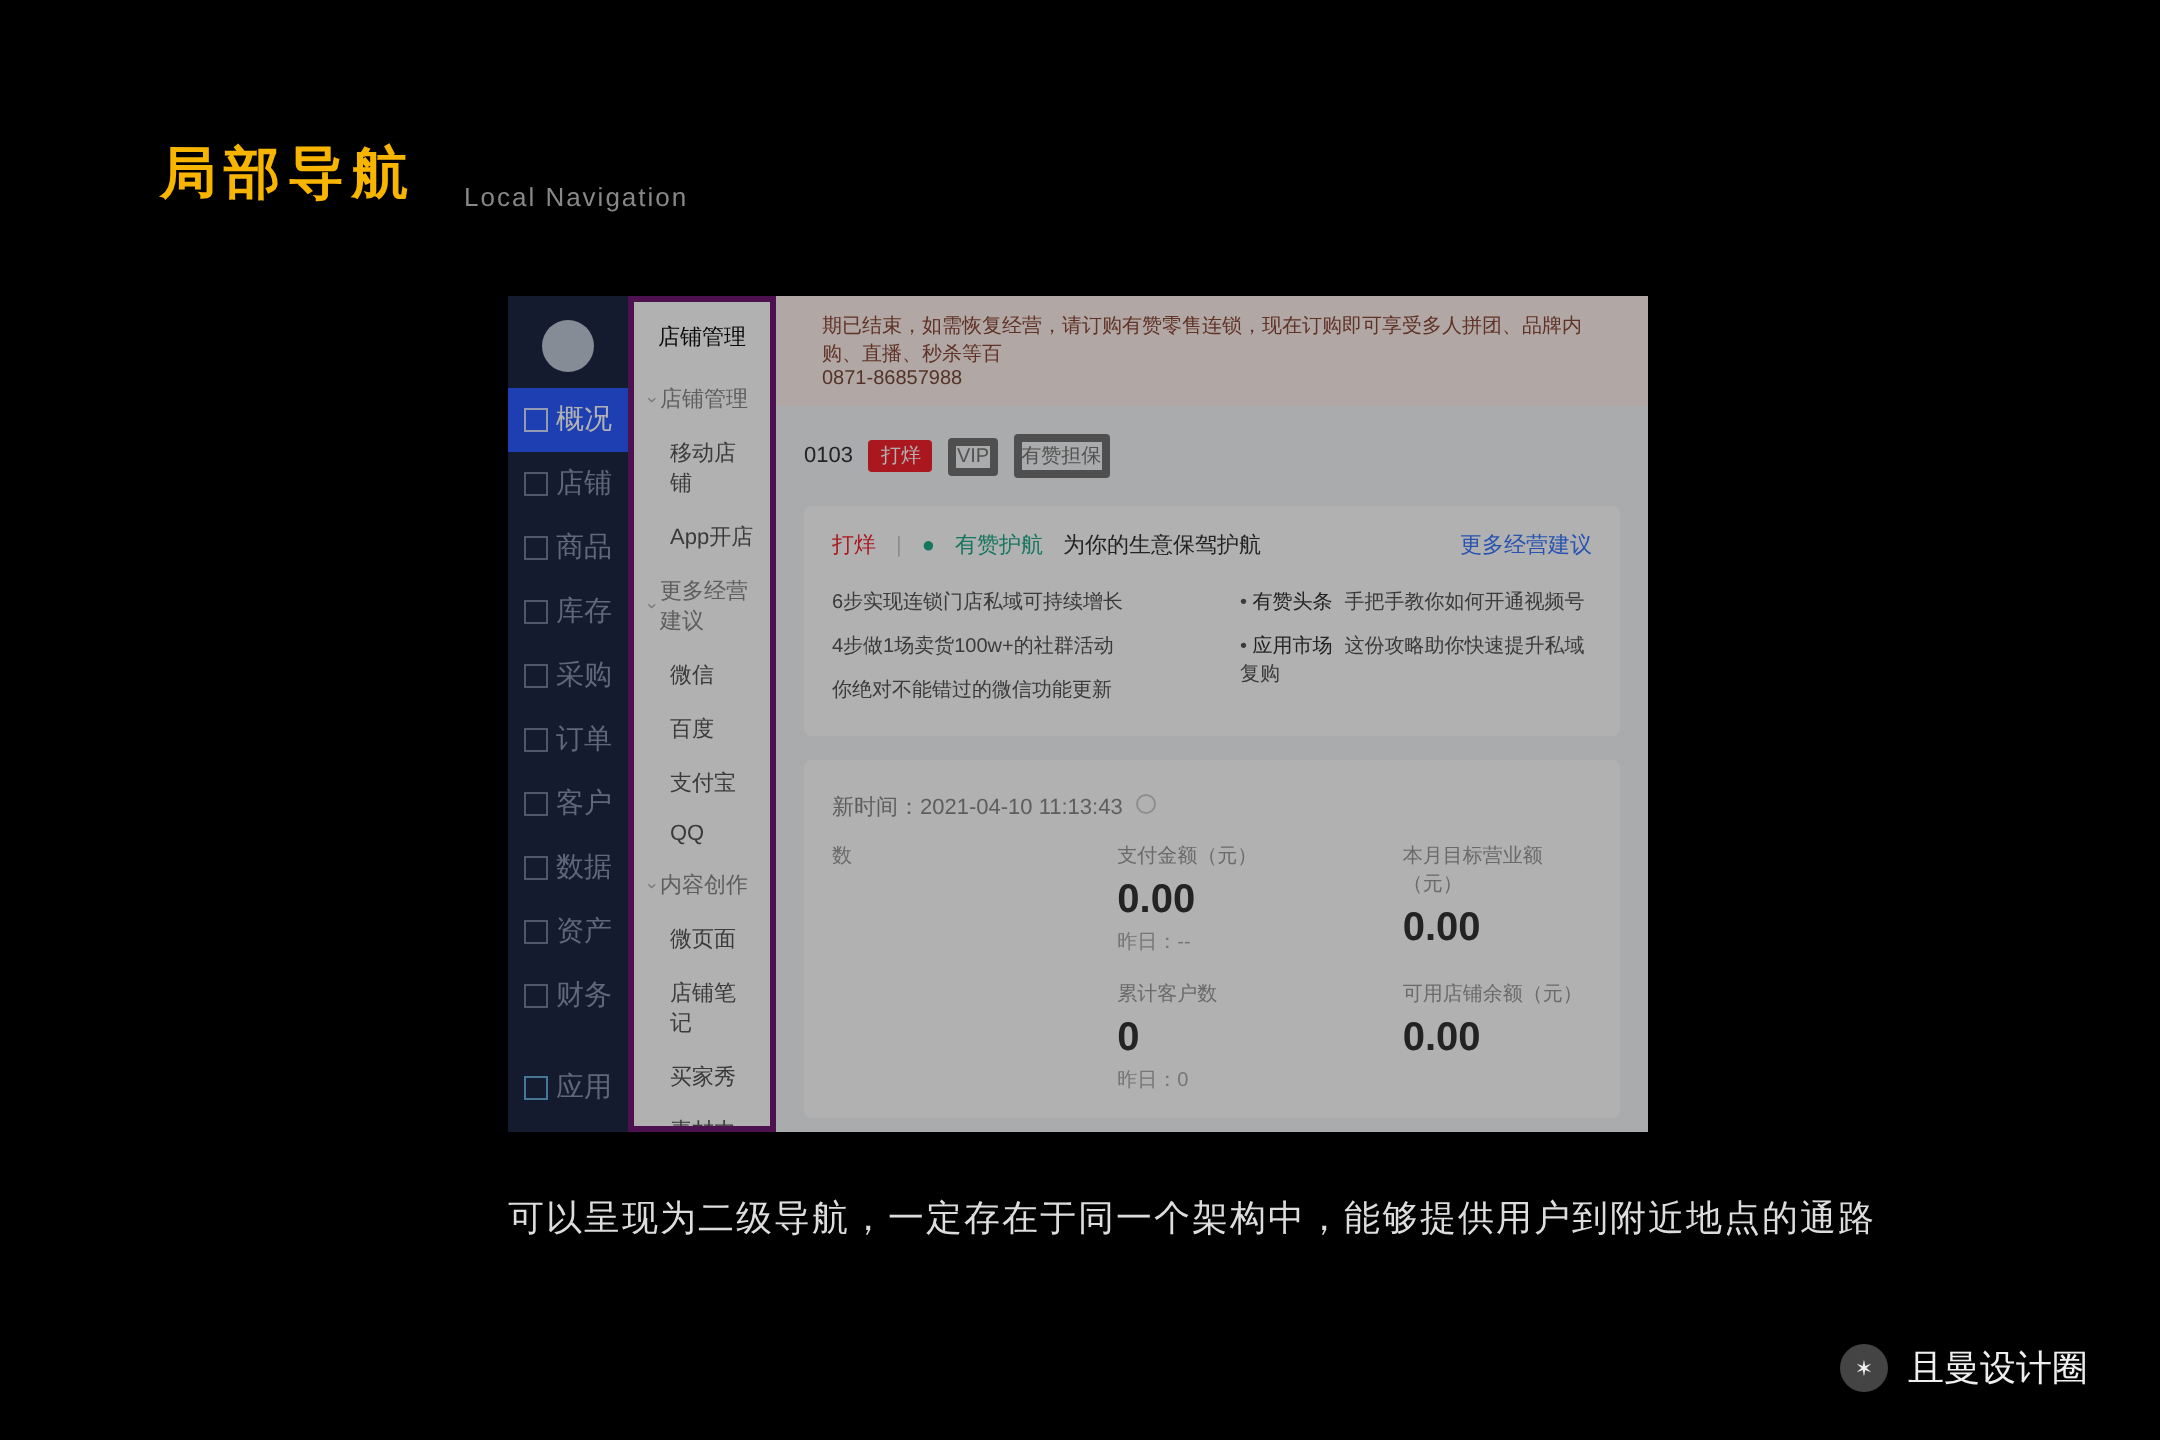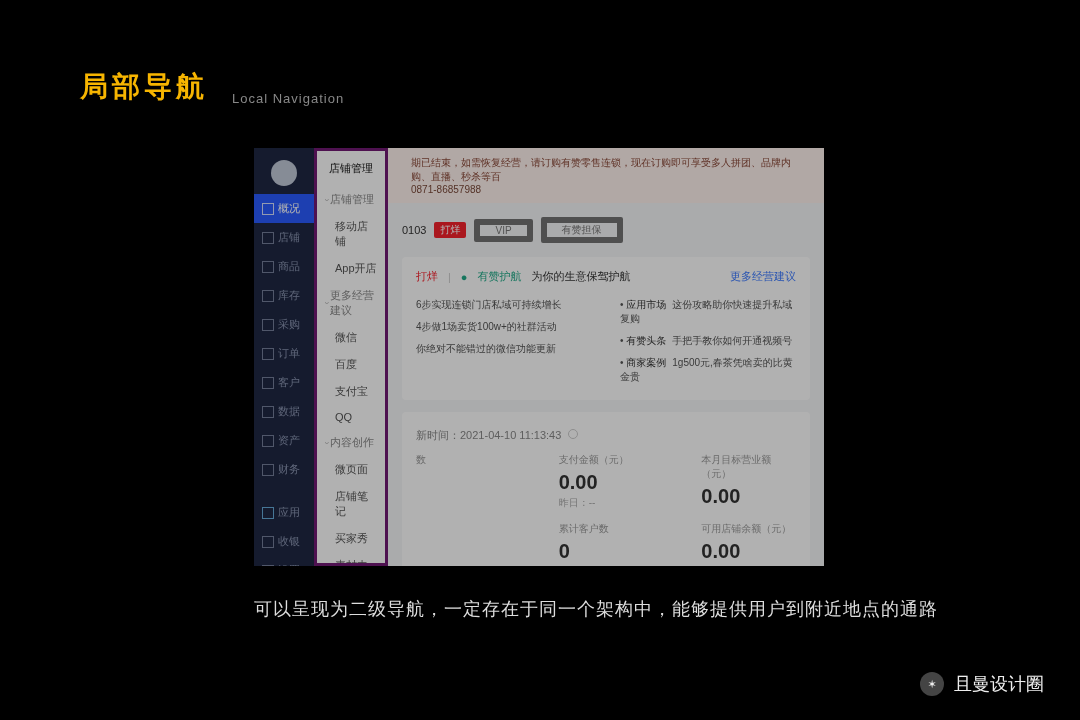--- a/index.html
+++ b/index.html
@@ -2,39 +2,39 @@
 <html><head>
 <meta charset="utf-8">
 <style>
 *{margin:0;padding:0;box-sizing:border-box;font-family:"PingFang SC","Microsoft YaHei",sans-serif}
 body{background:#000;width:1080px;height:720px;position:relative;overflow:hidden}
 .slide-title{position:absolute;top:68px;left:80px;display:flex;align-items:flex-end;gap:24px}
 .slide-title h1{color:#F7B500;font-size:28px;font-weight:700;letter-spacing:4px}
 .slide-title .sub{color:#888;font-size:13px;letter-spacing:1px}
 .screenshot{position:absolute;top:148px;left:254px;width:570px;height:418px;background:#f5f6f7;overflow:hidden;opacity:.78}
 .overlay{position:absolute;top:148px;left:254px;width:570px;height:418px;background:rgba(0,0,0,.1);pointer-events:none}
-.sidebar{position:absolute;left:0;top:0;width:60px;height:100%;background:#1f2843;color:#8a94b0;font-size:11px}
+.sidebar{position:absolute;left:0;top:0;width:60px;height:100%;background:#1f2843;color:#8a94b0;font-size:14px}
 .avatar{width:26px;height:26px;border-radius:50%;background:#c1c9d8;margin:12px auto 8px}
 .side-item{display:flex;align-items:center;gap:4px;padding:7px 8px;cursor:pointer}
 .side-item.active{background:#2b5cff;color:#fff}
 .side-item .ico{width:12px;height:12px;border:1px solid currentColor;opacity:.8;flex-shrink:0}
 .side-sep{height:14px}
 .submenu{position:absolute;left:60px;top:0;width:74px;height:100%;background:#fff;font-size:11px;color:#333;overflow:hidden}
 .submenu-box{border:3px solid #701a75;height:100%;overflow:auto}
 .submenu-title{text-align:center;padding:10px 0;color:#111;font-weight:500}
 .submenu .grp{color:#888;padding:6px 8px;display:flex;align-items:center;gap:2px}
 .submenu .grp::before{content:"›";transform:rotate(90deg);font-size:9px;color:#aaa}
 .submenu .itm{color:#555;padding:6px 8px 6px 18px;cursor:pointer}
 .main{position:absolute;left:134px;top:0;right:0;height:100%;background:#f5f6f7;font-size:11px;color:#333;padding:0 14px}
 .notice{background:#fff1ed;color:#8a4a3a;padding:8px 23px;font-size:10px;margin:0 -14px}
 .notice .ph{color:#7a4a3a}
 .row1{display:flex;align-items:center;gap:8px;padding:14px 0}
 .idtxt{color:#333;font-weight:400}
 .tag-red{background:#f5222d;color:#fff;padding:1px 6px;border-radius:2px;font-size:10px}
-.tag-plain{border:6px solid #737373;color:#777;padding:0 15px;border-radius:2px;font-size:10px}
+.tag-plain{border:4px solid #737373;color:#777;padding:0 0;border-radius:2px;font-size:10px}
 .panel{background:#fff;border-radius:4px;padding:12px 14px;margin-bottom:12px}
 .panel-top{display:flex;align-items:center;gap:10px;margin-bottom:10px}
 .panel-top .t1{color:#f5222d;font-weight:500}
 .panel-top .t2{color:#2a8}
 .panel-top .t3{color:#333}
 .panel-top .more{margin-left:auto;color:#3a78ff}
 .bullets{display:flex;gap:28px;color:#333;font-size:10px}
 .bullets .col{flex:1}
 .bullets .line{padding:4px 0;color:#555}
 .bullets .lab{color:#333;margin-right:6px}
@@ -166,23 +166,22 @@
         <span class="t3">为你的生意保驾护航</span>
         <span class="more">更多经营建议</span>
       </div>
       <div class="bullets">
         <div class="col">
           <div class="line">6步实现连锁门店私域可持续增长</div>
           <div class="line">4步做1场卖货100w+的社群活动</div>
           <div class="line">你绝对不能错过的微信功能更新</div>
         </div>
         <div class="col">
+          <div class="line">• <span class="lab">有赞头条</span><span>手把手教你如何开通视频号</span></div>
           <div class="line">• <span class="lab">应用市场</span><span>这份攻略助你快速提升私域复购</span></div>
-          <div class="line">• <span class="lab">有赞头条</span><span>手把手教你如何开通视频号</span></div>
-          <div class="line">• <span class="lab">商家案例</span><span>1g500元,春茶凭啥卖的比黄金贵</span></div>
         </div>
       </div>
     </div>
 
     <div class="panel">
       <div class="timerow">
         <span>新时间：</span><span>2021-04-10 11:13:43</span>
         <span class="ico2"></span>
       </div>
       <div class="stats">

